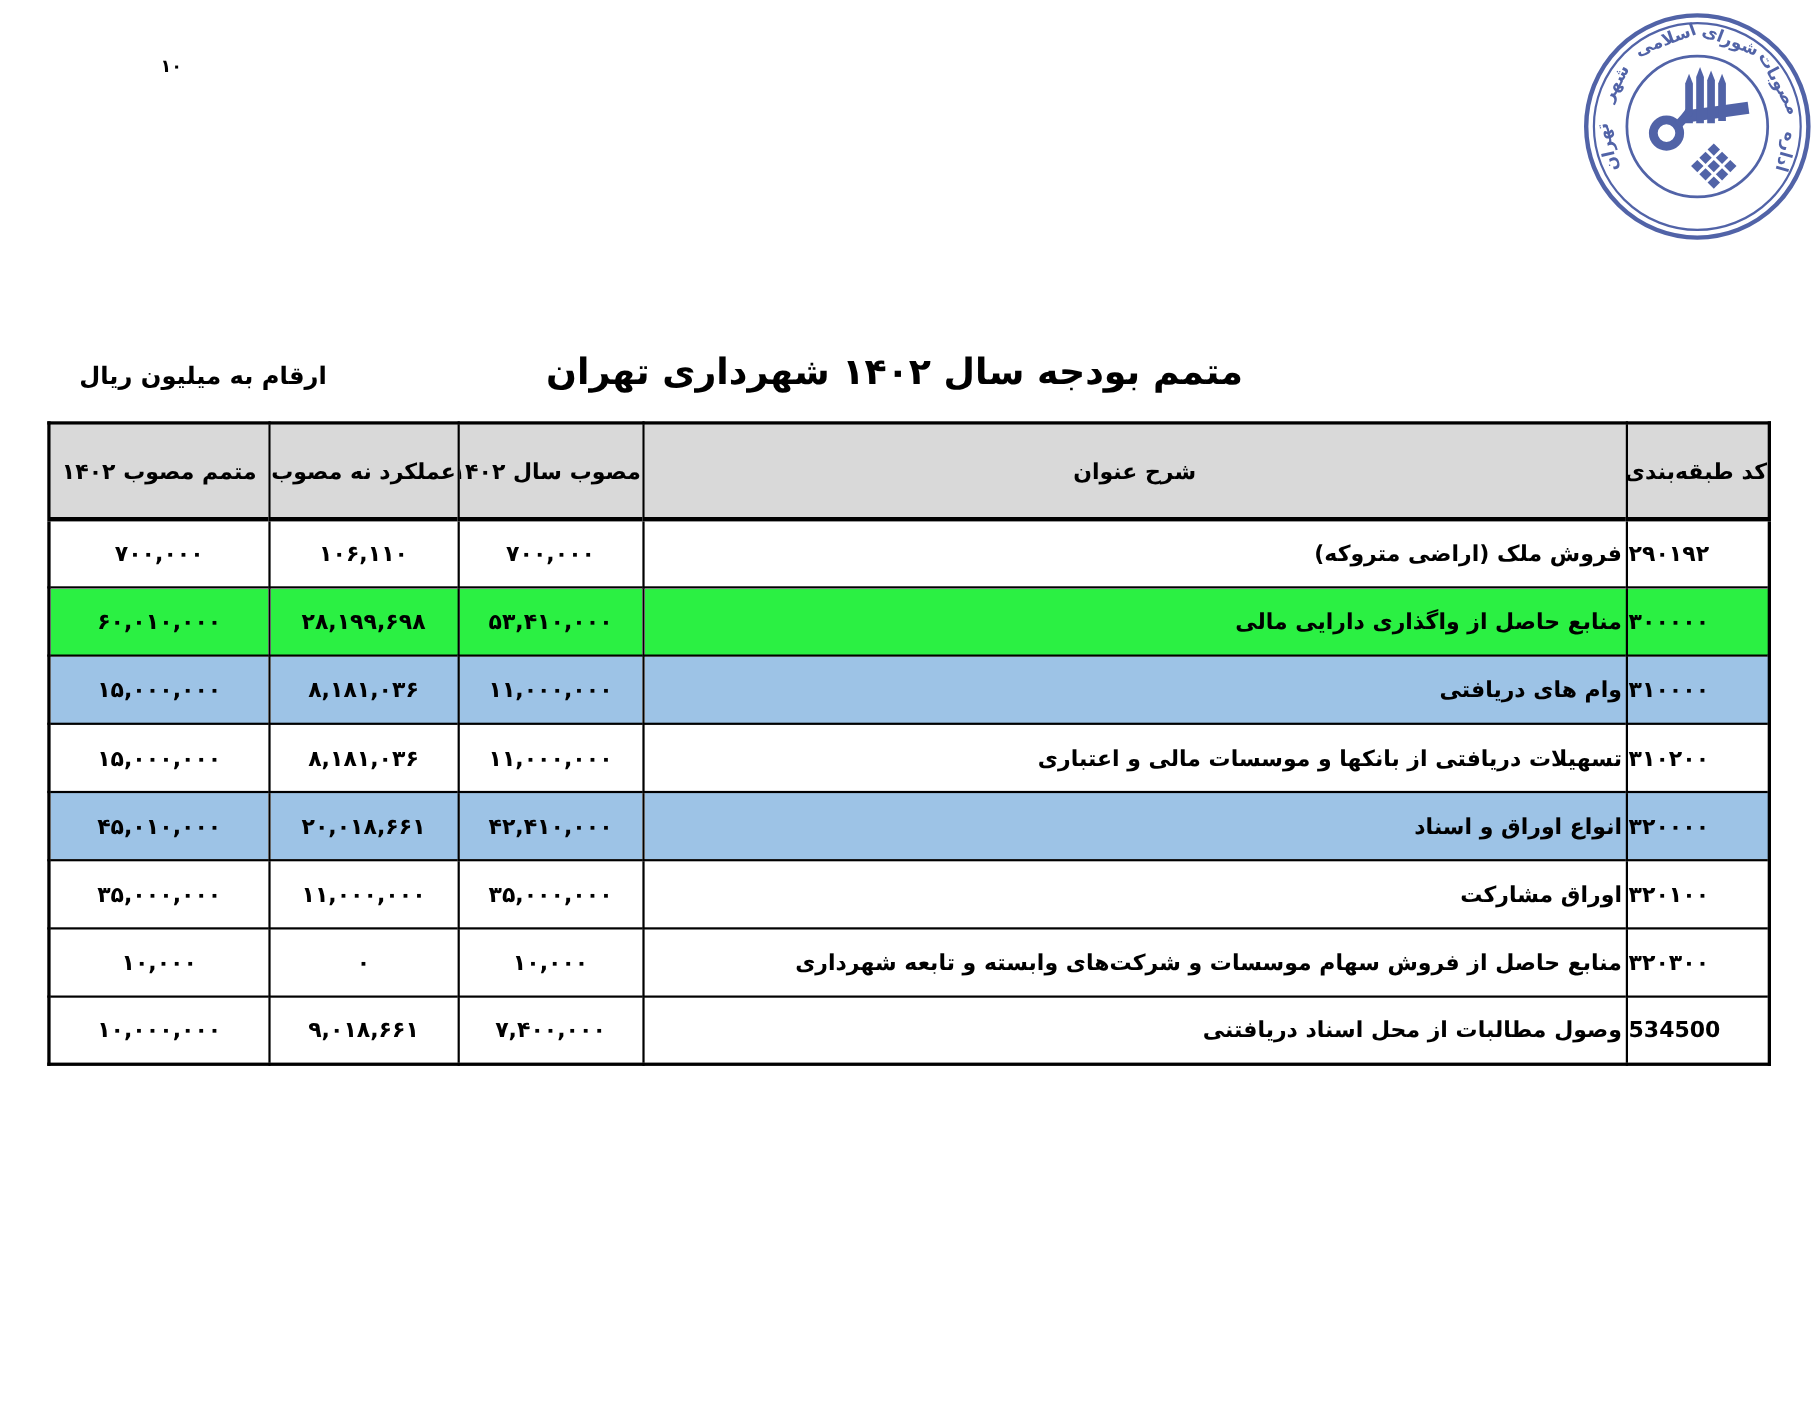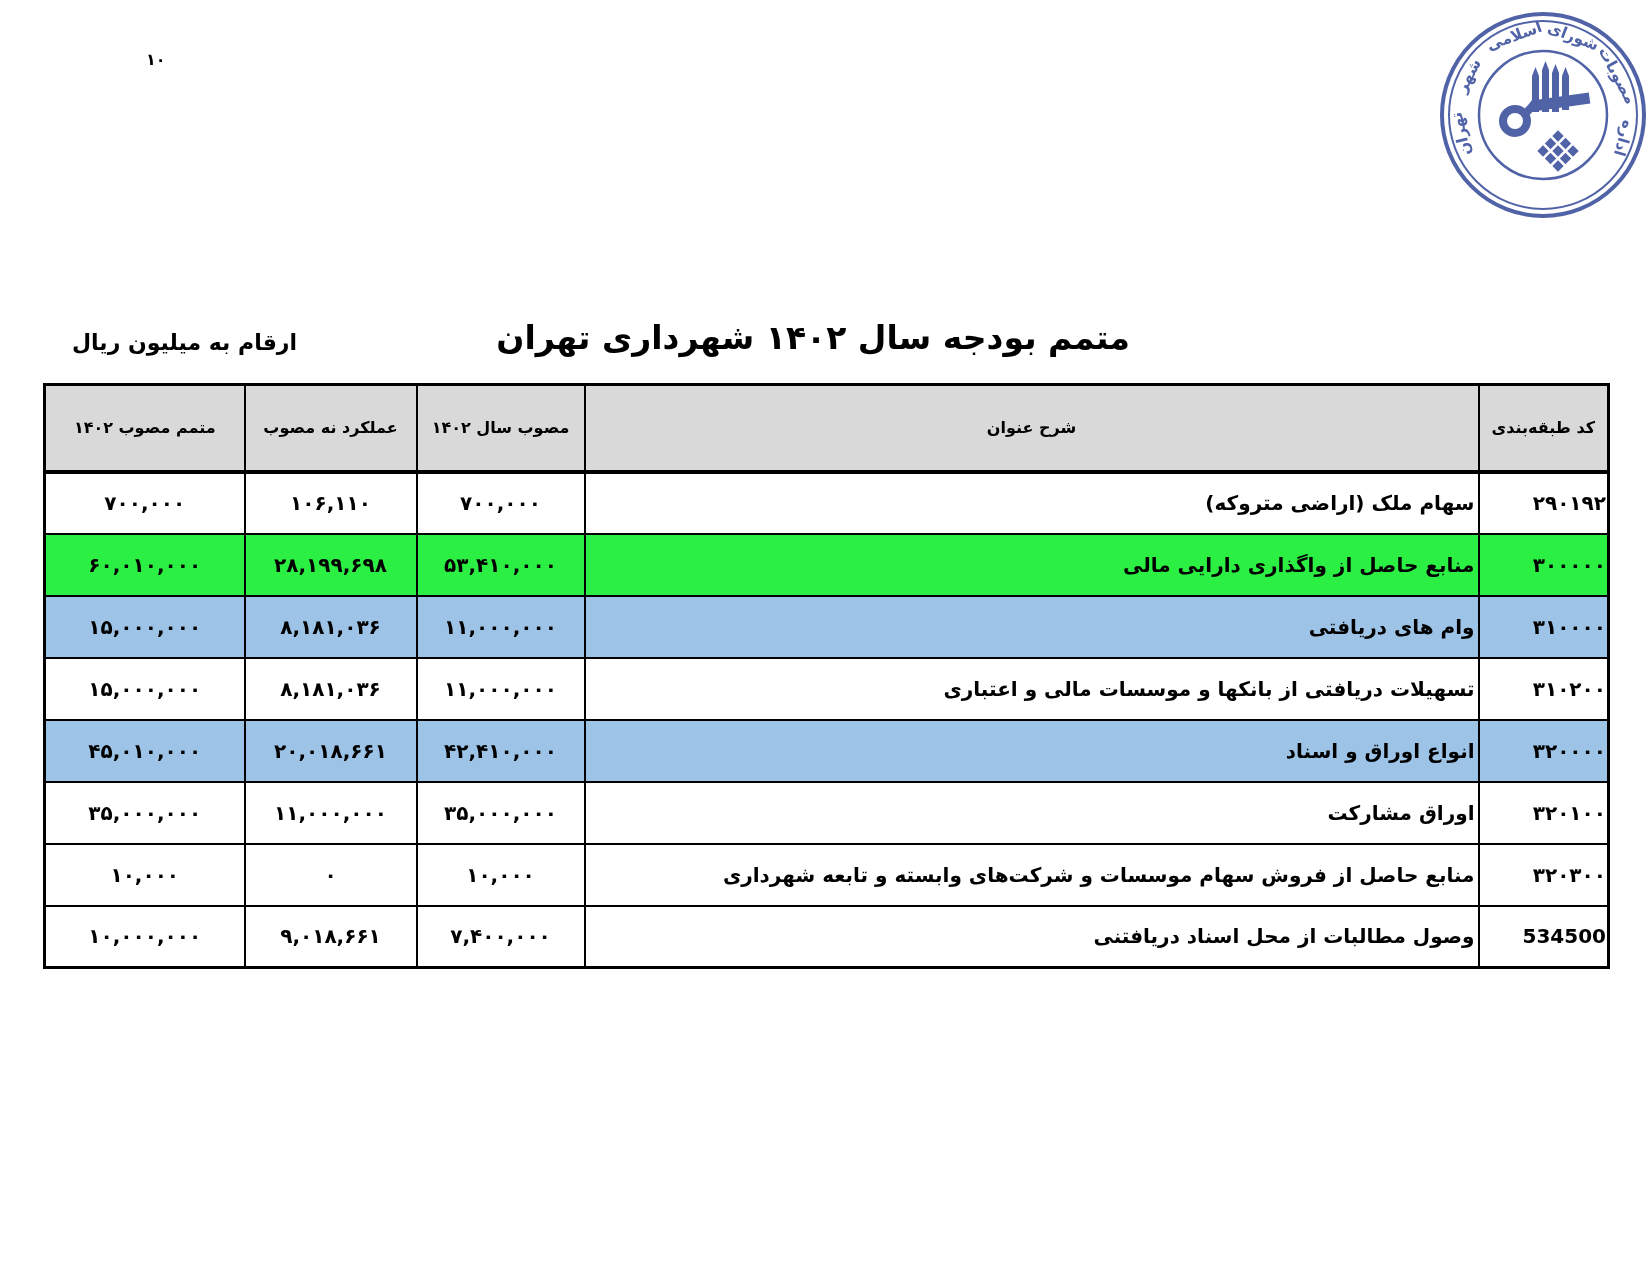--- a/index.html
+++ b/index.html
@@ -39,25 +39,25 @@
   table.budget th,table.budget td{
     border:2px solid #000;
     overflow:hidden;
     white-space:nowrap;
   }
   table.budget thead tr{height:87px;}
   table.budget tbody tr{height:62px;}
   table.budget thead th{
     background:#d9d9d9;
     border-bottom:4px solid #000;
-    font-size:16px;text-align:center;vertical-align:middle;
+    font-size:20px;text-align:center;vertical-align:middle;
   }
   table.budget td{font-size:20px;vertical-align:middle;}
   td.num{text-align:center;}
-  td.code{text-align:right;}
+  td.code{text-align:left;}
   td.desc{text-align:right;padding-right:3px;}
   tr.hl-green{background:#2bf043;}
   tr.hl-blue{background:#9dc3e6;}
   .stamp text{
     font-family:"DejaVu Sans",sans-serif;
     font-weight:bold;font-size:15.5px;
   }
 </style>
 </head>
 <body>
@@ -119,21 +119,21 @@
         <th>کد طبقه‌بندی</th>
         <th>شرح عنوان</th>
         <th>مصوب سال ۱۴۰۲</th>
         <th>عملکرد نه مصوب</th>
         <th>متمم مصوب ۱۴۰۲</th>
       </tr>
     </thead>
     <tbody>
       <tr>
         <td class="code">۲۹۰۱۹۲</td>
-        <td class="desc">سهام ملک (اراضی متروکه)</td>
+        <td class="desc">فروش ملک (اراضی متروکه)</td>
         <td class="num">۷۰۰,۰۰۰</td>
         <td class="num">۱۰۶,۱۱۰</td>
         <td class="num">۷۰۰,۰۰۰</td>
       </tr>
       <tr class="hl-green">
         <td class="code">۳۰۰۰۰۰</td>
         <td class="desc">منابع حاصل از واگذاری دارایی مالی</td>
         <td class="num">۵۳,۴۱۰,۰۰۰</td>
         <td class="num">۲۸,۱۹۹,۶۹۸</td>
         <td class="num">۶۰,۰۱۰,۰۰۰</td>

